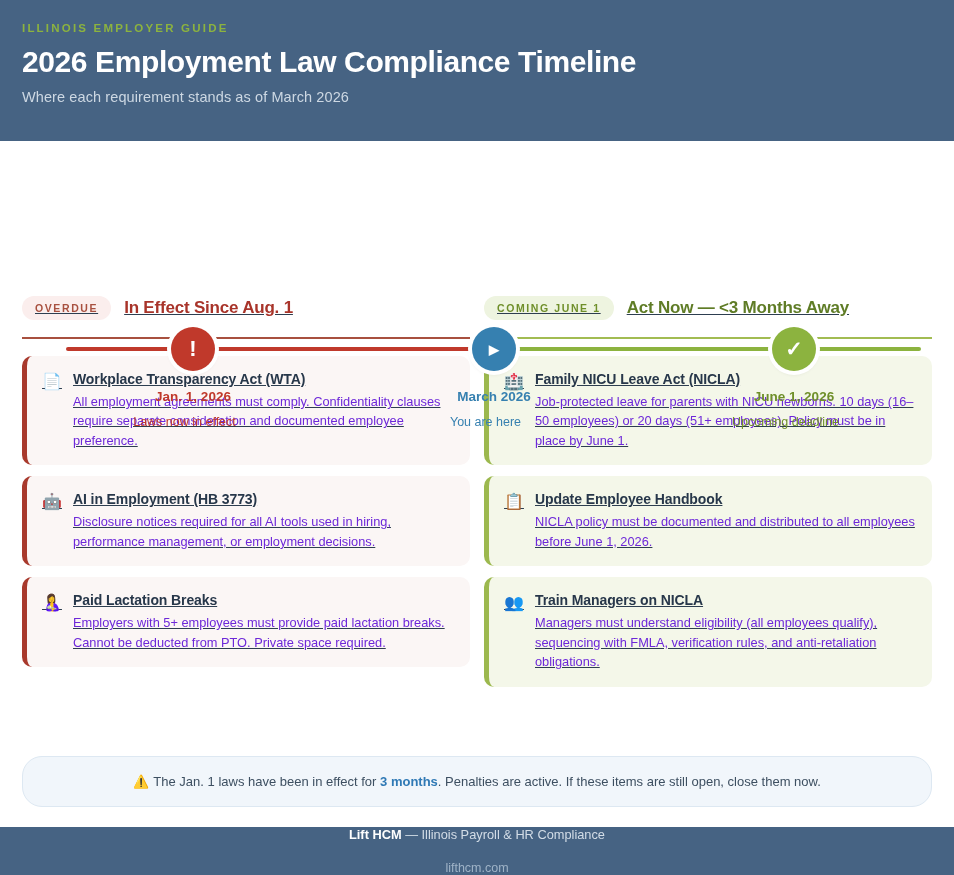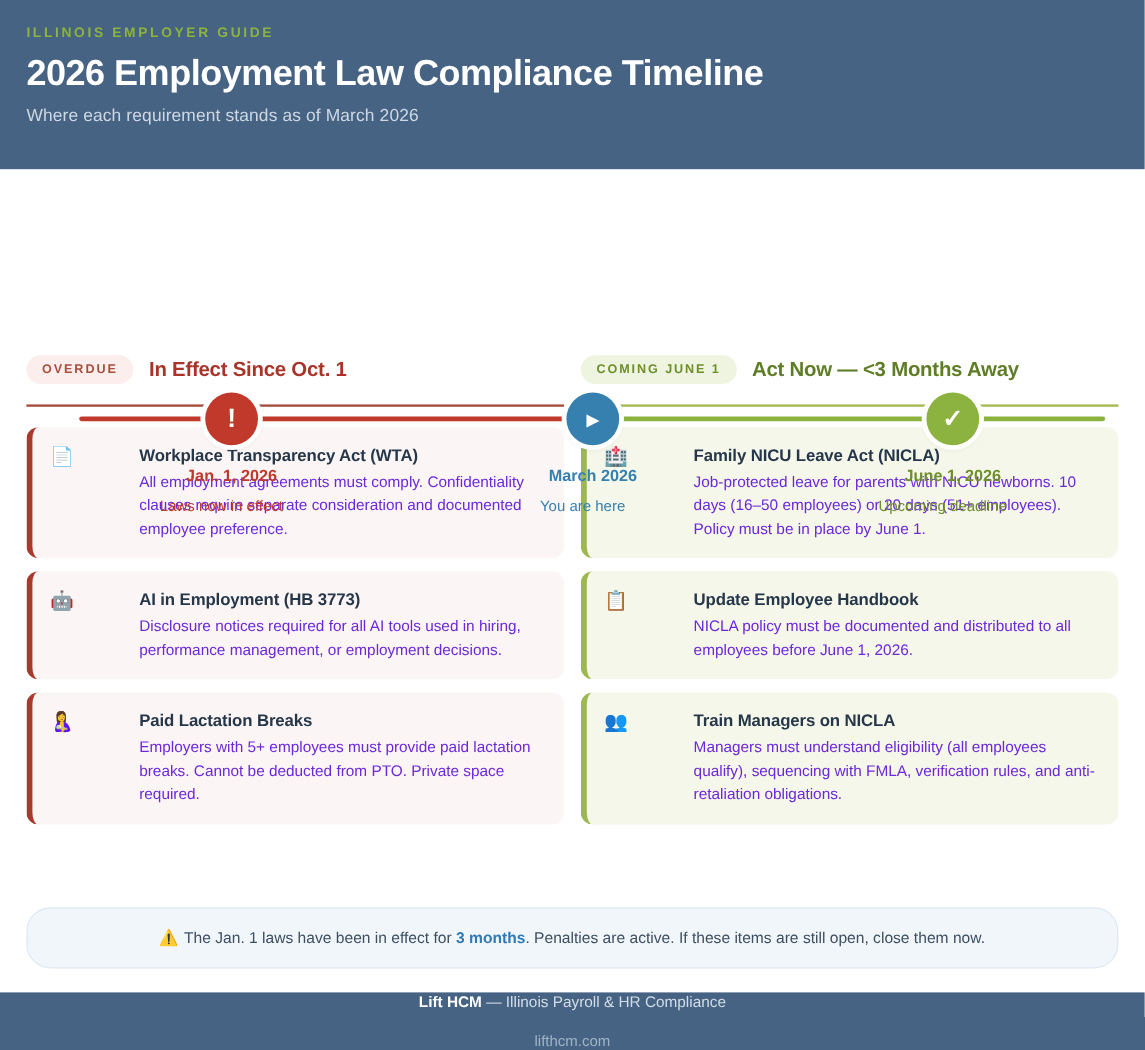--- a/index.html
+++ b/index.html
@@ -127,21 +127,21 @@
 
   
   .columns {
     display: flex;
     gap: 14px;
     padding: 0 22px;
     flex: 1;
     align-items: flex-start;
   }
 
-  .column { flex: 1 1 0; min-width: 0; }
+  .column { flex: 1 1 0; min-width: 0; text-decoration: underline; }
 
   .col-head {
     display: flex;
     align-items: center;
     gap: 13px;
     padding-bottom: 17px;
     border-bottom: 2px solid;
     margin-bottom: 17px;
   }
   .col-left .col-head { border-bottom-color: #a8503f; }
@@ -185,21 +185,21 @@
 
   .card-icon {
     font-size: 16px;
     line-height: 1.2;
     flex: 0 0 auto;
     width: 20px;
     text-align: center;
     padding-top: 1px;
   }
 
-  .card-body { flex: 1 1 auto; min-width: 0; margin-left: 43px; }
+  .card-body { flex: 1 1 auto; min-width: 0; }
 
   .card-title {
     font-size: 14px;
     font-weight: 700;
     color: #27374a;
     margin-bottom: 5px;
     letter-spacing: -0.1px;
   }
 
   .card-desc {
@@ -273,21 +273,21 @@
       <div class="node-label lbl-3">June 1, 2026</div>
       <div class="node-sub lbl-3">Upcoming deadline</div>
     </div>
   </div>
 
   <div class="columns">
 
     <div class="column col-left">
       <div class="col-head">
         <span class="pill pill-overdue">OVERDUE</span>
-        <span class="col-title">In Effect Since Oct. 1</span>
+        <span class="col-title">In Effect Since Aug. 1</span>
       </div>
 
       <div class="card">
         <div class="card-icon">📄</div>
         <div class="card-body">
           <div class="card-title">Workplace Transparency Act (WTA)</div>
           <div class="card-desc">All employment agreements must comply. Confidentiality clauses require separate consideration and documented employee preference.</div>
         </div>
       </div>
 

